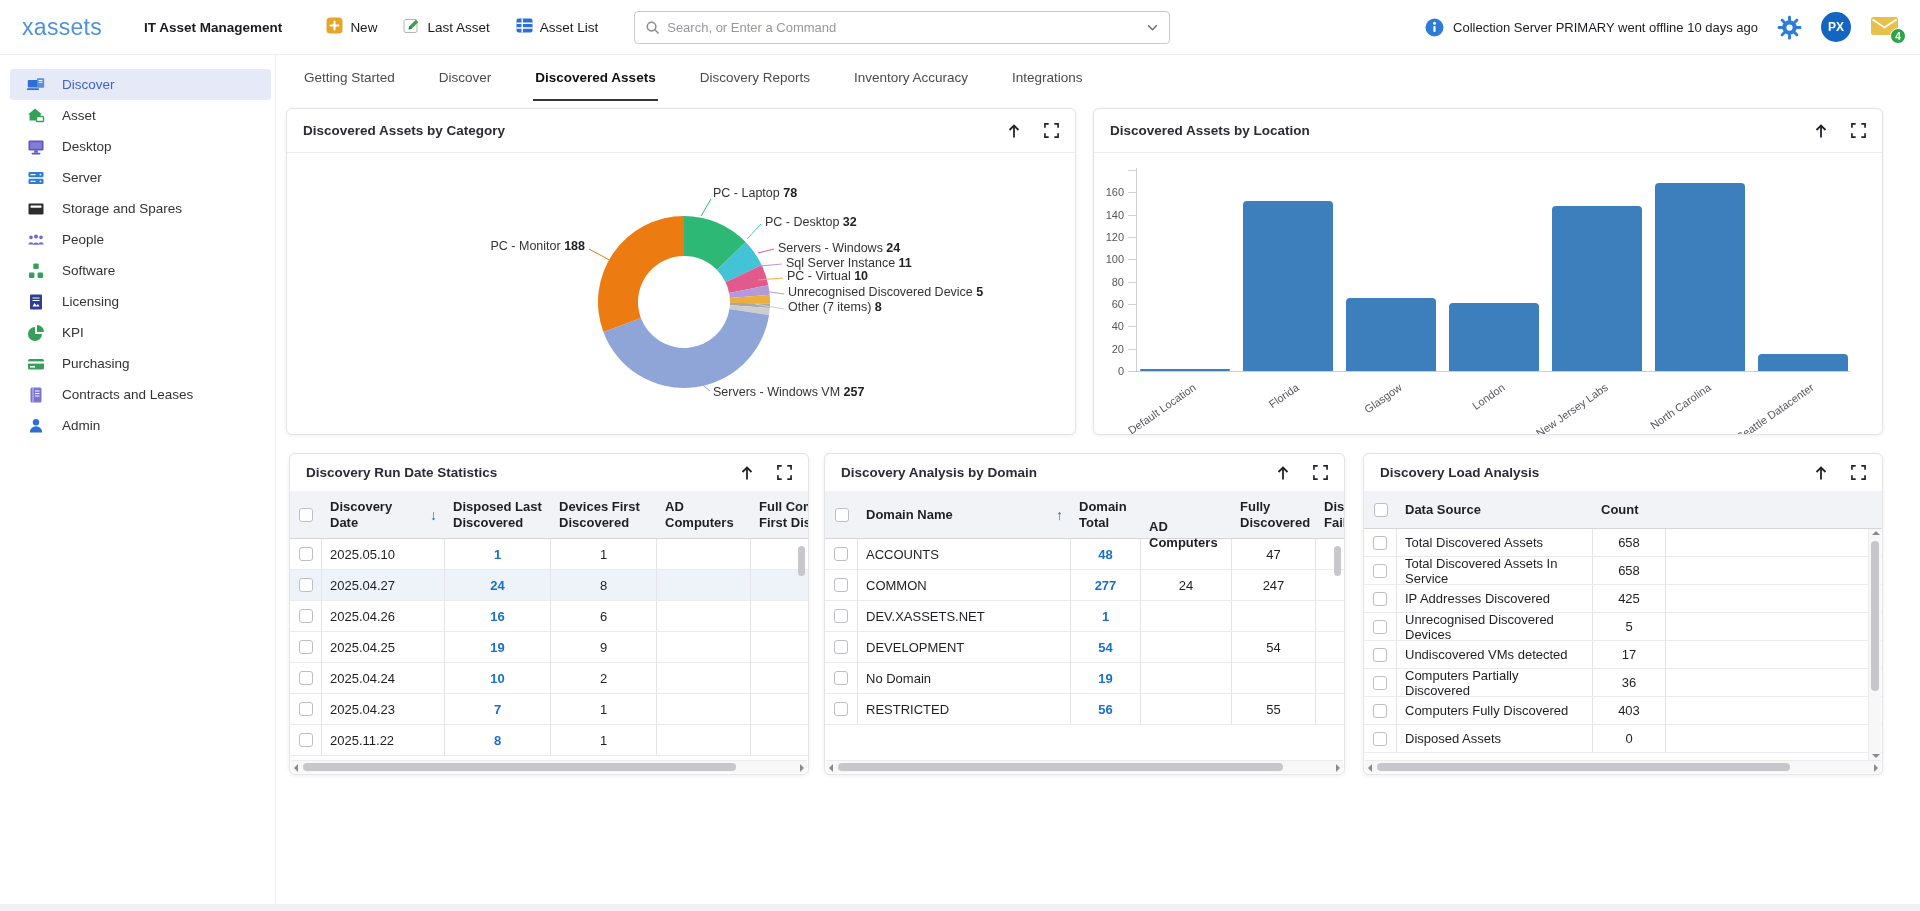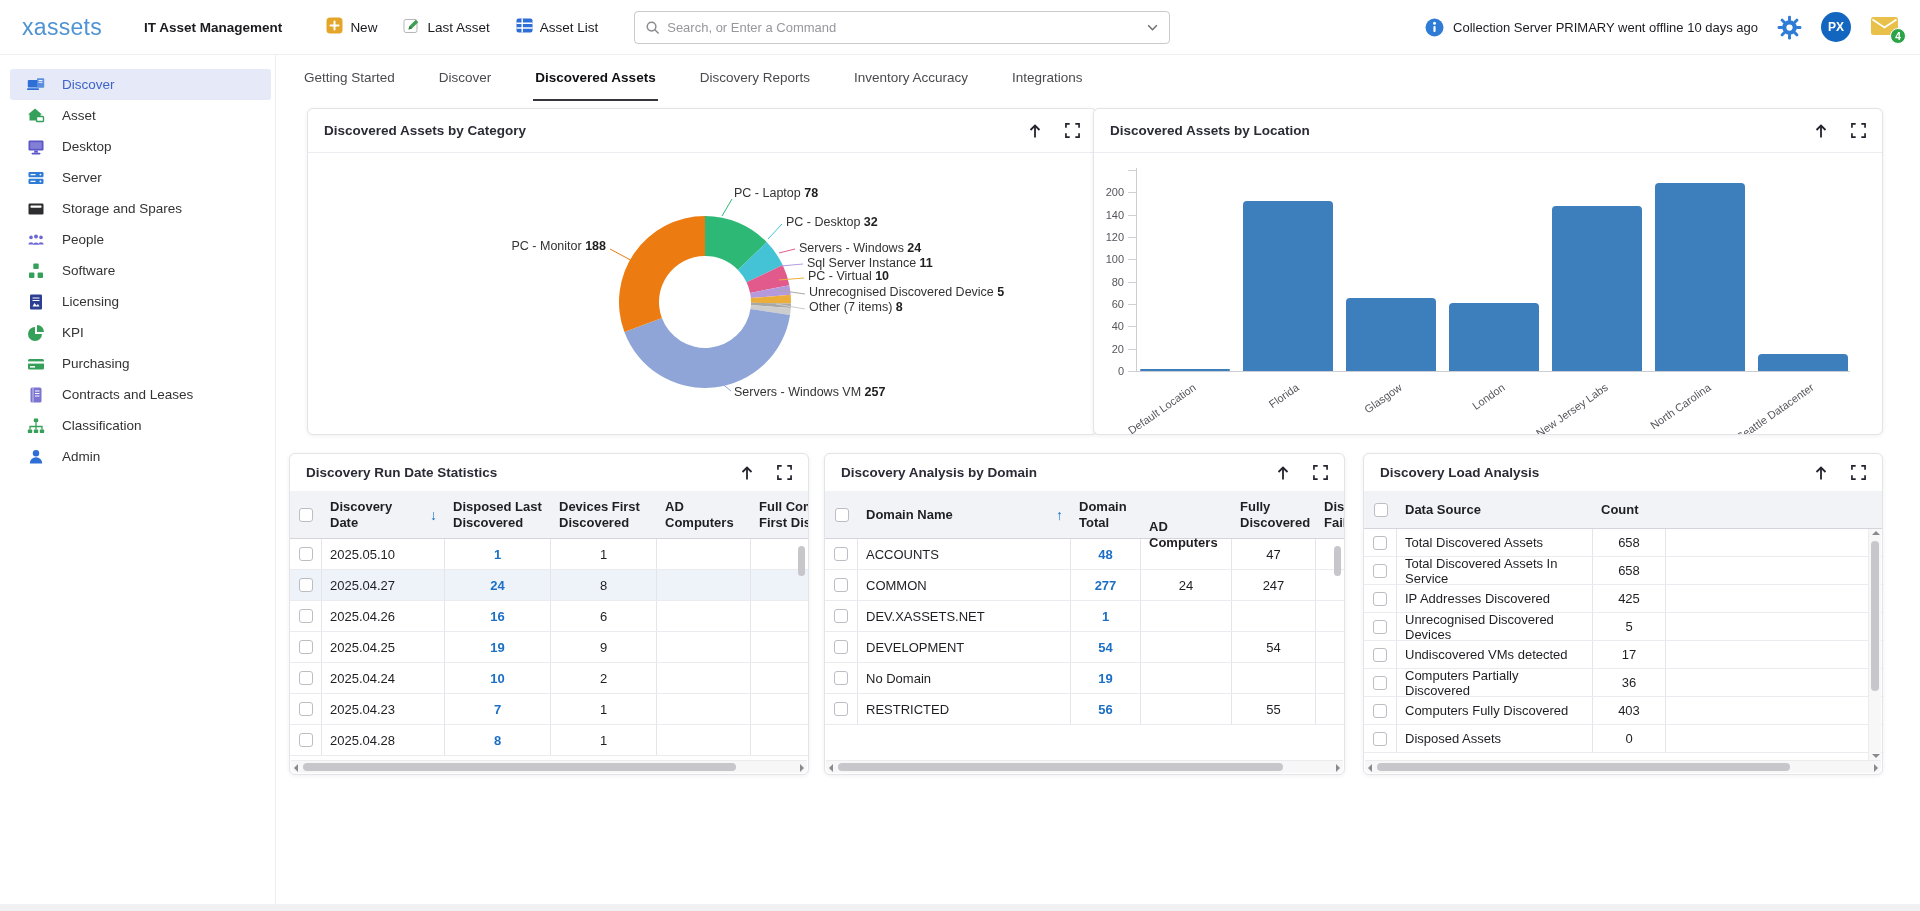--- a/index.html
+++ b/index.html
@@ -34,21 +34,21 @@
   .side-ic{width:18px;height:18px;display:flex;align-items:center;justify-content:center}
 
   
   .main{position:absolute;left:276px;top:55px;right:0;bottom:0;background:#fff}
   .tabs{position:absolute;left:0;top:0;height:46px;display:flex;align-items:stretch;padding-left:26px;gap:40px}
   .tab{font-size:13.5px;color:#4a4a4f;display:flex;align-items:center;cursor:pointer;border-bottom:2px solid transparent;padding:0 2px}
   .tab.active{color:#101014;font-weight:bold;border-bottom:2px solid #35353c}
 
   .panel{position:absolute;background:#fff;border:1px solid #e3e3e8;border-radius:6px;
          box-shadow:0 1px 4px rgba(40,40,60,.07);overflow:hidden}
-  #panel-category{left:31px;top:53px;width:790px;height:327px}
+  #panel-category{left:10px;top:53px;width:790px;height:327px}
   #panel-location{left:817px;top:53px;width:790px;height:327px}
   #panel-run-date{left:13px;top:398px;width:520px;height:322px}
   #panel-domain{left:548px;top:398px;width:521px;height:322px}
   #panel-load{left:1087px;top:398px;width:520px;height:322px}
   .panel-header{height:44px;display:flex;align-items:center;padding:0 16px}
   .panel.tablepanel .panel-header{height:37px}
   .panel-title{flex:1;font-size:13.5px;font-weight:bold;color:#2b2b36}
   .panel-icons{display:flex;gap:22px;align-items:center}
   .picon{cursor:pointer;display:flex;align-items:center}
   .panel.chart .panel-header{border-bottom:1px solid #ededf1}
@@ -290,34 +290,20 @@
       </div>
       <div class="side-item">
         <span class="side-ic">
           <svg width="18" height="18" viewBox="0 0 18 18">
             <rect x="3.5" y="1.5" width="11" height="15" rx="1.5" fill="#7b74d0"></rect>
             <path d="M6 1.5v15" stroke="#fff" stroke-width="1" opacity="0.6"></path>
             <path d="M8 5h4.5M8 7.5h4.5M8 10h4.5" stroke="#fff" stroke-width="1"></path>
           </svg>
         </span>
         <span>Contracts and Leases</span>
-      </div>
-      <div class="side-item">
-        <span class="side-ic">
-          <svg width="18" height="18" viewBox="0 0 18 18">
-            <g fill="#35a05a">
-              <rect x="6.8" y="1.5" width="4.4" height="3.4" rx="0.6"></rect>
-              <rect x="0.8" y="12.5" width="4.4" height="3.4" rx="0.6"></rect>
-              <rect x="6.8" y="12.5" width="4.4" height="3.4" rx="0.6"></rect>
-              <rect x="12.8" y="12.5" width="4.4" height="3.4" rx="0.6"></rect>
-            </g>
-            <path d="M9 5v3M3 12.5V9.5h12v3M9 8v4.5" stroke="#35a05a" stroke-width="1.3" fill="none"></path>
-          </svg>
-        </span>
-        <span>Classification</span>
       </div>
       <div class="side-item">
         <span class="side-ic">
           <svg width="18" height="18" viewBox="0 0 18 18" fill="#2e6fd6">
             <circle cx="9" cy="5.2" r="3.2"></circle>
             <path d="M2.8 15.5a6.2 6.2 0 0112.4 0z"></path>
           </svg>
         </span>
         <span>Admin</span>
       </div>
@@ -413,21 +399,21 @@
         <div class="ybar" style="left: 0px; top: 144px;">60</div>
         <div class="ytick" style="left: 34px; top: 127.667px;"></div>
         <div class="ybar" style="left: 0px; top: 121.667px;">80</div>
         <div class="ytick" style="left: 34px; top: 105.333px;"></div>
         <div class="ybar" style="left: 0px; top: 99.3333px;">100</div>
         <div class="ytick" style="left: 34px; top: 83px;"></div>
         <div class="ybar" style="left: 0px; top: 77px;">120</div>
         <div class="ytick" style="left: 34px; top: 60.6667px;"></div>
         <div class="ybar" style="left: 0px; top: 54.6667px;">140</div>
         <div class="ytick" style="left: 34px; top: 38.3333px;"></div>
-        <div class="ybar" style="left: 0px; top: 32.3333px;">200</div>
+        <div class="ybar" style="left: 0px; top: 32.3333px;">160</div>
         <div class="ytick" style="left: 34px; top: 16px;"></div>
         <div class="bar" style="left: 46px; top: 215px; width: 90px; height: 2px; background: rgb(61, 126, 189); border-radius: 1px;"></div>
         <div class="xlab" style="left: 97px; top: 227px;">Default Location</div>
         <div class="bar" style="left: 149px; top: 47px; width: 90px; height: 170px; background: rgb(61, 126, 189);"></div>
         <div class="xlab" style="left: 200px; top: 227px;">Florida</div>
         <div class="bar" style="left: 252px; top: 144px; width: 90px; height: 73px; background: rgb(61, 126, 189);"></div>
         <div class="xlab" style="left: 303px; top: 227px;">Glasgow</div>
         <div class="bar" style="left: 355px; top: 149px; width: 90px; height: 68px; background: rgb(61, 126, 189);"></div>
         <div class="xlab" style="left: 406px; top: 227px;">London</div>
         <div class="bar" style="left: 458px; top: 52px; width: 90px; height: 165px; background: rgb(61, 126, 189);"></div>
@@ -538,21 +524,21 @@
           <div class="td" style="width: 123px; min-width: 123px;">2025.04.23</div>
           <div class="td center blue" style="width: 106px; min-width: 106px;">7</div>
           <div class="td center" style="width: 106px; min-width: 106px;">1</div>
           <div class="td" style="width: 94px; min-width: 94px;"></div>
           <div class="td" style="width: 110px; min-width: 110px;"></div>
         </div>
         <div class="tr" style="height: 31px;">
           <div class="td cbcell" style="width: 32px; min-width: 32px;">
             <div class="cbx"></div>
           </div>
-          <div class="td" style="width: 123px; min-width: 123px;">2025.04.28</div>
+          <div class="td" style="width: 123px; min-width: 123px;">2025.11.22</div>
           <div class="td center blue" style="width: 106px; min-width: 106px;">8</div>
           <div class="td center" style="width: 106px; min-width: 106px;">1</div>
           <div class="td" style="width: 94px; min-width: 94px;"></div>
           <div class="td" style="width: 110px; min-width: 110px;"></div>
         </div>
       </div>
     <div class="vthumb-mini" style="right:3px;top:92px;height:30px"></div>
     <div class="hscroll">
       <span class="harr left"></span>
         <span class="harr right"></span>

